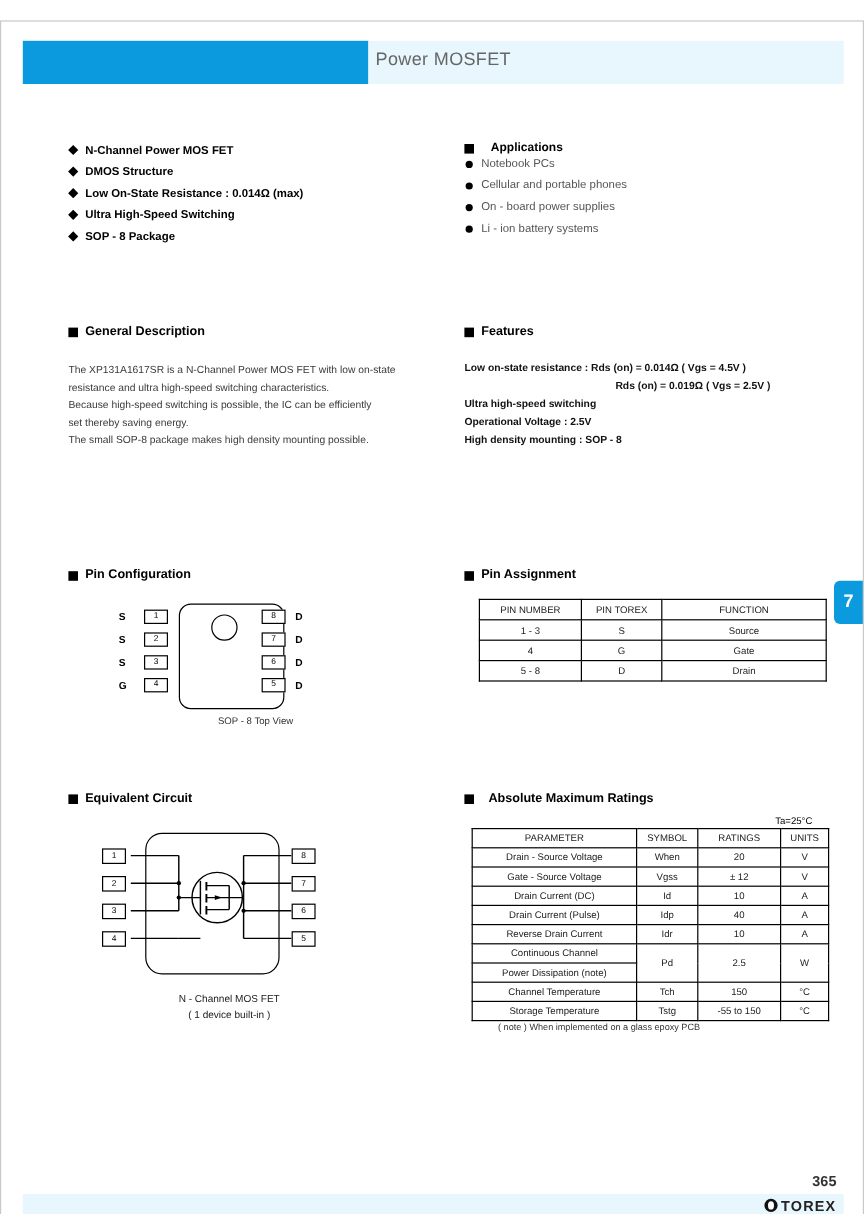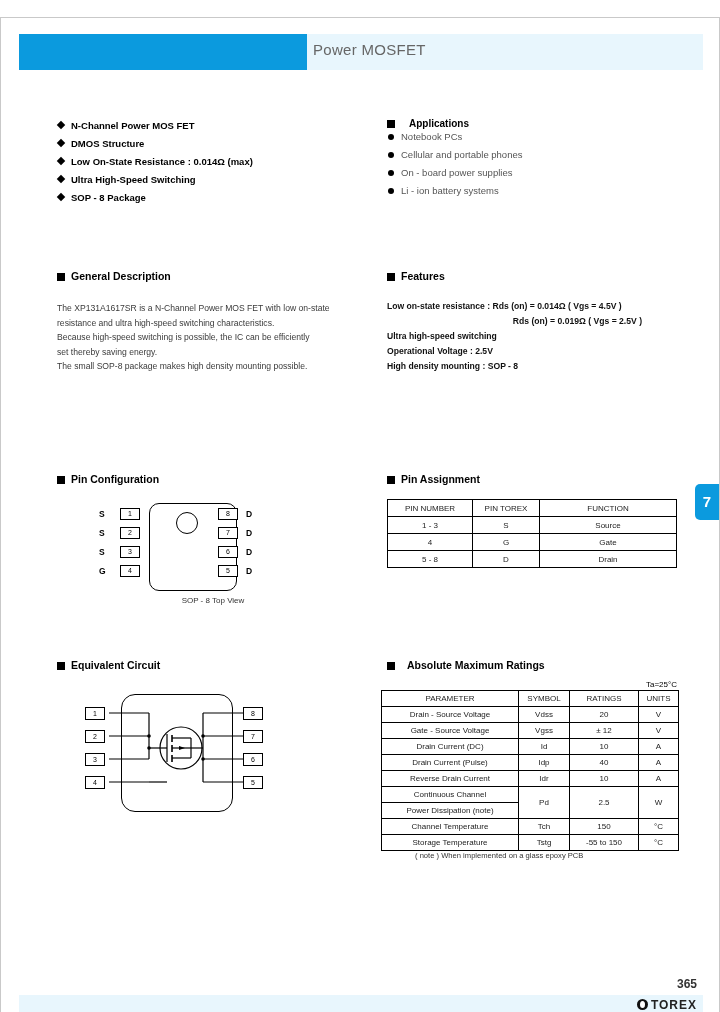--- a/index.html
+++ b/index.html
@@ -186,20 +186,21 @@
     color: #333;
     width: 140px;
     text-align: center;
   }
 
   
   .pa-title { position: absolute; left: 386px; top: 455px; }
   table.tbl {
     border-collapse: collapse;
     font-size: 8px;
+    margin-left: 12px;
   }
   table.tbl td, table.tbl th {
     border: 1px solid #000;
     text-align: center;
     padding: 1px 2px;
     font-weight: normal;
     color: #222;
   }
   table.tbl th { font-weight: normal; }
   .pa-table {
@@ -477,36 +478,40 @@
     <div class="ec-pin" style="left:14px; top:21px;">1</div>
     <div class="ec-pin" style="left:14px; top:44px;">2</div>
     <div class="ec-pin" style="left:14px; top:67px;">3</div>
     <div class="ec-pin" style="left:14px; top:90px;">4</div>
 
     <div class="ec-pin" style="left:172px; top:21px;">8</div>
     <div class="ec-pin" style="left:172px; top:44px;">7</div>
     <div class="ec-pin" style="left:172px; top:67px;">6</div>
     <div class="ec-pin" style="left:172px; top:90px;">5</div>
 
+    <div class="ec-cap">
+      <div>N - Channel MOS FET</div>
+      <div>( 1 device built-in )</div>
+    </div>
   </div>
 
   <div class="section-title amr-title">Absolute Maximum Ratings</div>
   <div class="amr-ta">Ta=25°C</div>
   <div class="amr-table">
     <table class="tbl">
       <tbody>
           <tr>
         <td style="width:132px;">PARAMETER</td>
         <td style="width:46px;">SYMBOL</td>
         <td style="width:64px;">RATINGS</td>
         <td>UNITS</td>
       </tr>
       <tr>
         <td class="p">Drain - Source Voltage</td>
-        <td>Vdss</td>
+        <td>When</td>
         <td>20</td>
         <td>V</td>
       </tr>
       <tr>
         <td class="p">Gate - Source Voltage</td>
         <td>Vgss</td>
         <td>± 12</td>
         <td>V</td>
       </tr>
       <tr>

